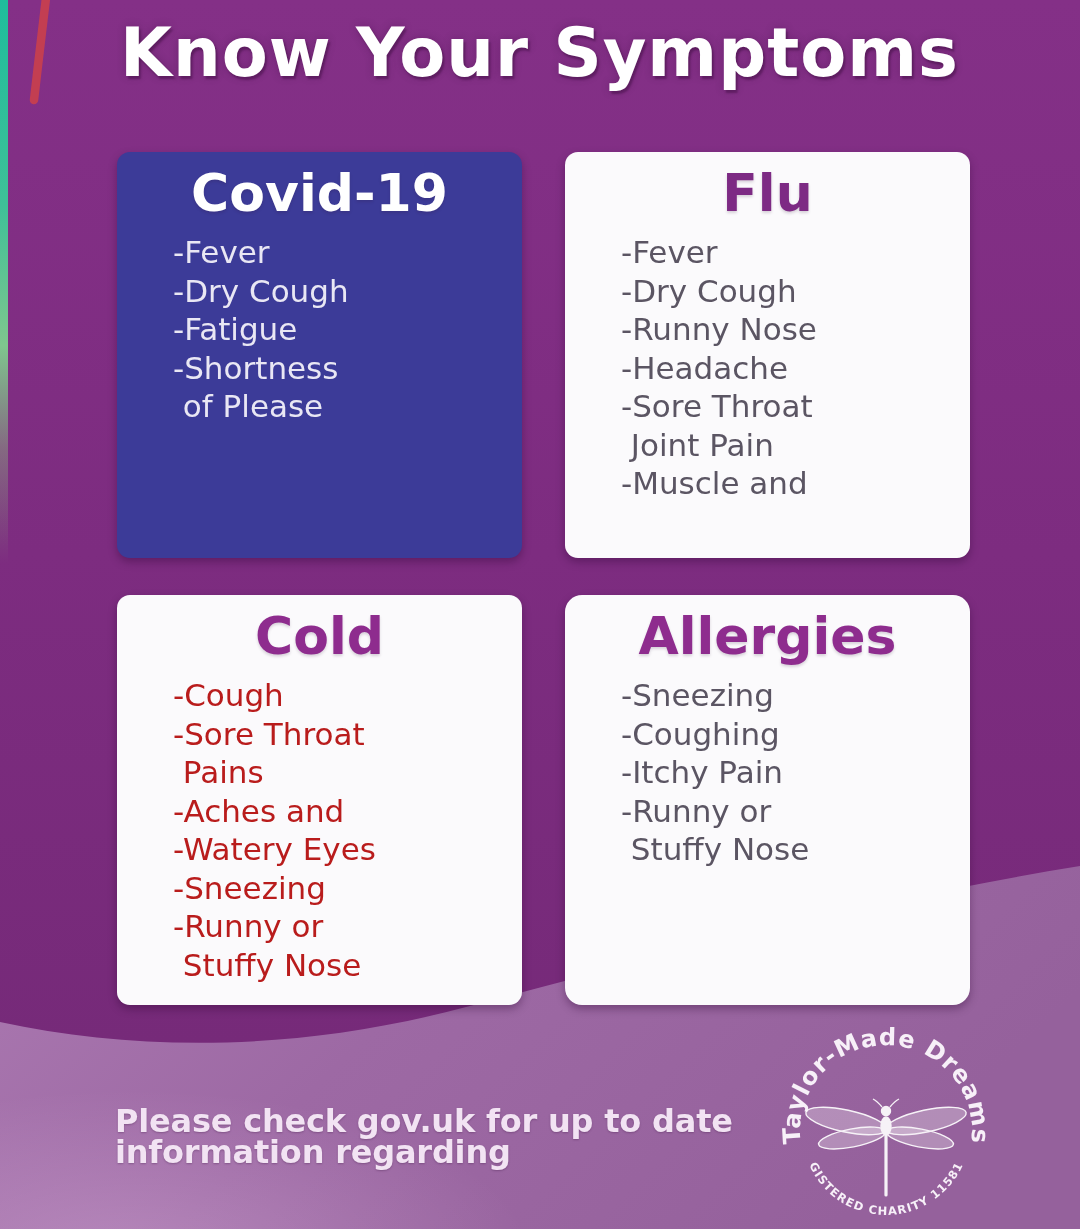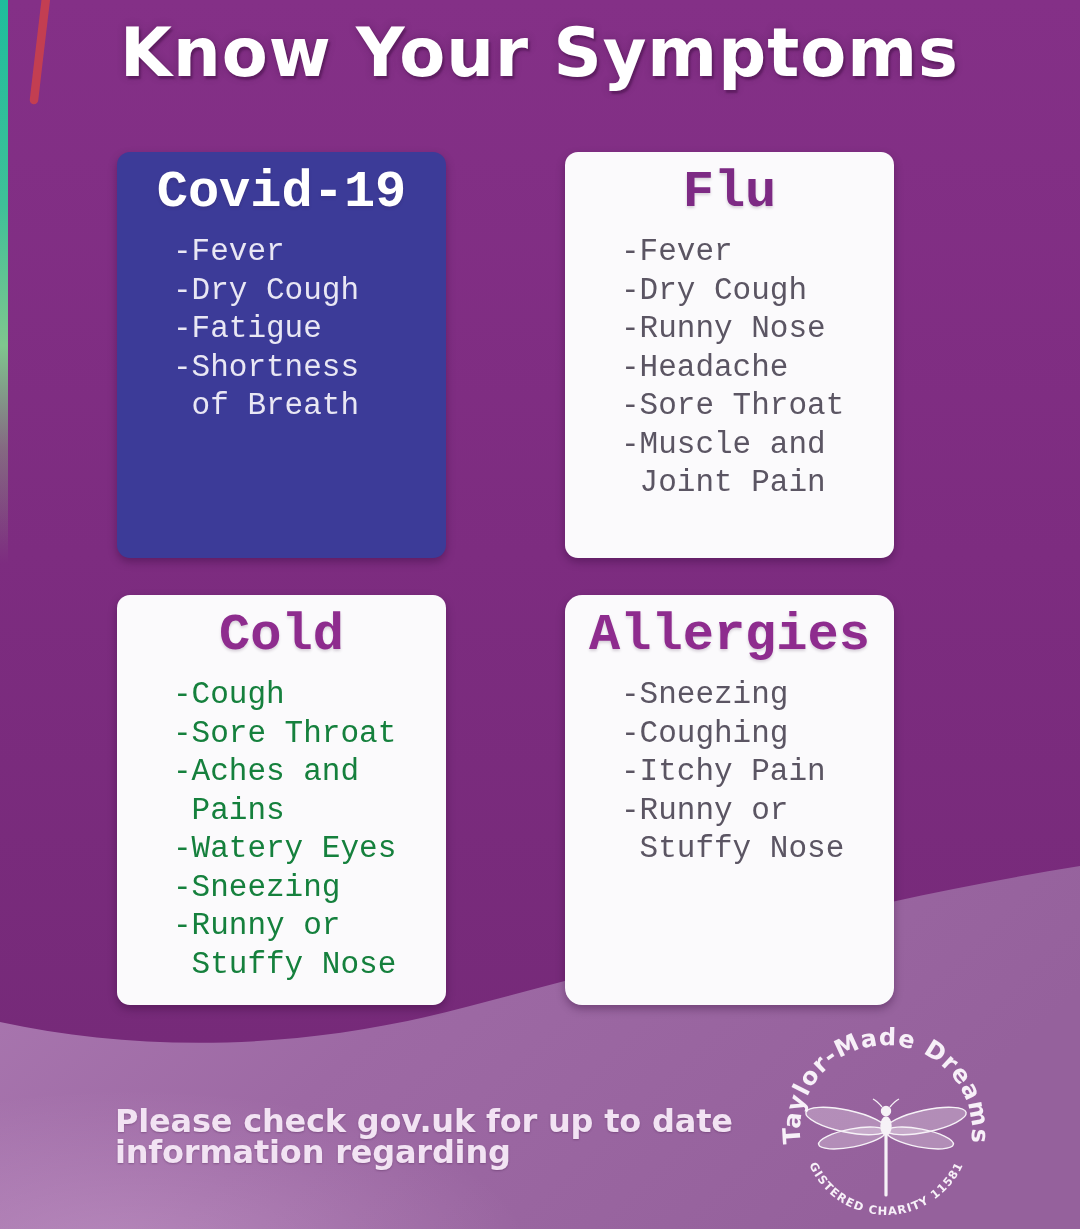--- a/index.html
+++ b/index.html
@@ -28,23 +28,23 @@
   }
   
   .wave{position:absolute;left:0;top:0;}
   .wave-glow{
     position:absolute;left:0;top:860px;width:1080px;height:369px;
     background:radial-gradient(ellipse 620px 260px at 12% 108%,rgba(255,225,255,.25),rgba(255,225,255,0) 65%);
     pointer-events:none;
   }
   
   .card{
-    position:absolute;width:329px;border-radius:13px;
+    position:absolute;width:405px;border-radius:13px;
     box-shadow:0 4px 9px rgba(40,0,45,.35);
-    box-sizing:border-box;padding-top:10px;font-family:Liberation Mono, monospace;
+    box-sizing:border-box;padding-top:10px;
   }
   .card-covid{left:117px;top:152px;height:406px;}
   .card-flu{left:565px;top:152px;height:406px;}
   .card-cold{left:117px;top:595px;height:410px;}
   .card-allergies{left:565px;top:595px;height:410px;border-radius:17px;}
   .card-title{
     margin:0;text-align:center;
     font-size:52px;font-weight:800;line-height:62px;
     text-shadow:0 2px 3px rgba(50,20,55,.18);
   }
@@ -86,29 +86,29 @@
   <div class="teal-stripe"></div>
   <svg class="red-stroke" width="90" height="130" viewBox="0 0 90 130">
     <path d="M46,4 C42,36 38,72 34,106" fill="none" stroke="#c8404e" stroke-width="8.5" stroke-linecap="round" opacity="0.93"></path>
   </svg>
 
   <div class="title">Know Your Symptoms</div>
 
   <div id="cards-grid">
       <div class="card card-covid" style="background: rgb(60, 59, 152);">
         <div class="card-title" style="color: rgb(255, 255, 255);">Covid-19</div>
-        <div class="card-lines" style="color: rgb(233, 231, 244);"><div>-Fever</div><div>-Dry Cough</div><div>-Fatigue</div><div>-Shortness</div><div> of Breath</div></div>
+        <div class="card-lines" style="color: rgb(233, 231, 244);"><div>-Fever</div><div>-Dry Cough</div><div>-Fatigue</div><div>-Shortness</div><div> of Please</div></div>
       </div>
       <div class="card card-flu" style="background: rgb(251, 250, 252);">
         <div class="card-title" style="color: rgb(125, 42, 132);">Flu</div>
-        <div class="card-lines" style="color: rgb(91, 85, 99);"><div>-Fever</div><div>-Dry Cough</div><div>-Runny Nose</div><div>-Headache</div><div>-Sore Throat</div><div>-Muscle and</div><div> Joint Pain</div></div>
+        <div class="card-lines" style="color: rgb(91, 85, 99);"><div>-Fever</div><div>-Dry Cough</div><div>-Runny Nose</div><div>-Headache</div><div>-Sore Throat</div><div> Joint Pain</div><div>-Muscle and</div></div>
       </div>
       <div class="card card-cold" style="background: rgb(251, 250, 252);">
         <div class="card-title" style="color: rgb(142, 44, 142);">Cold</div>
-        <div class="card-lines" style="color: #15803d;"><div>-Cough</div><div>-Sore Throat</div><div>-Aches and</div><div> Pains</div><div>-Watery Eyes</div><div>-Sneezing</div><div>-Runny or</div><div> Stuffy Nose</div></div>
+        <div class="card-lines" style="color: #b91c1c;"><div>-Cough</div><div>-Sore Throat</div><div> Pains</div><div>-Aches and</div><div>-Watery Eyes</div><div>-Sneezing</div><div>-Runny or</div><div> Stuffy Nose</div></div>
       </div>
       <div class="card card-allergies" style="background: rgb(251, 250, 252);">
         <div class="card-title" style="color: rgb(142, 44, 142);">Allergies</div>
         <div class="card-lines" style="color: rgb(91, 85, 99);"><div>-Sneezing</div><div>-Coughing</div><div>-Itchy Pain</div><div>-Runny or</div><div> Stuffy Nose</div></div>
       </div>
     </div>
 
   <div class="footer">
     <div>Please check gov.uk for up to date information regarding</div>
   </div>

